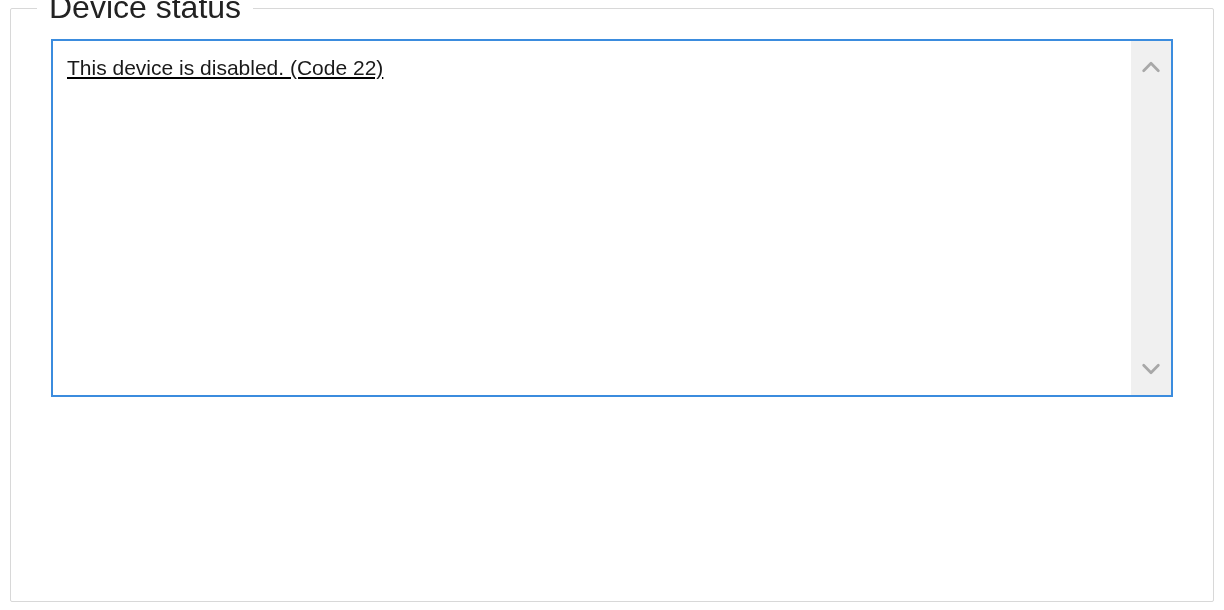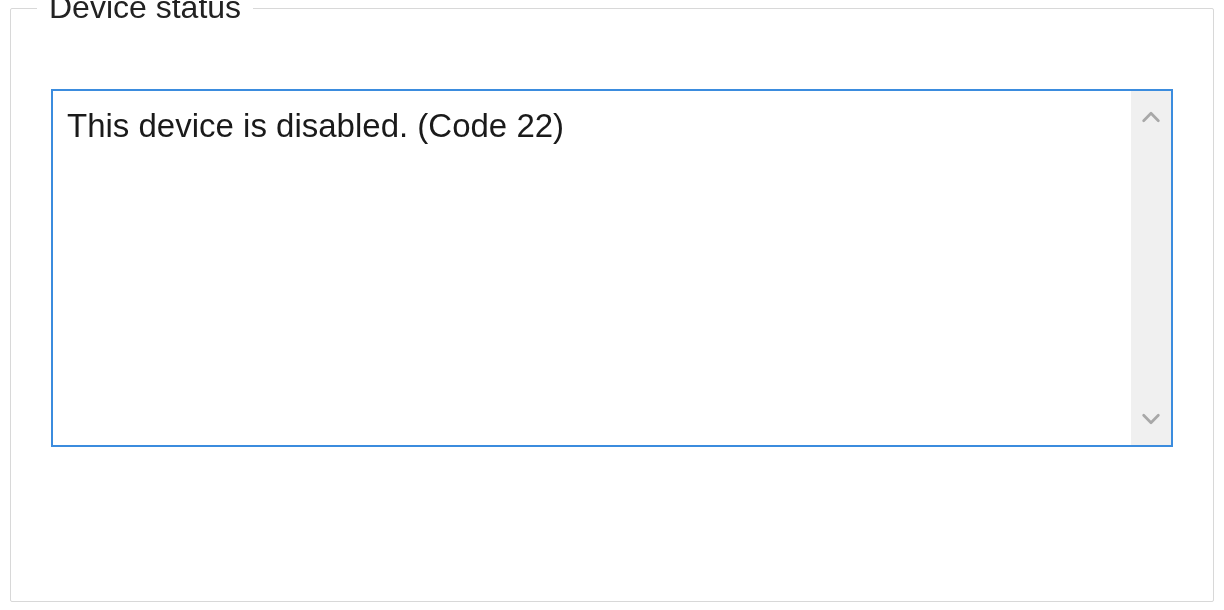--- a/index.html
+++ b/index.html
@@ -13,21 +13,22 @@
     width: 1224px;
     height: 610px;
     padding: 8px 10px;
   }
   .fieldset {
     position: relative;
     border: 1px solid #d8d8d8;
     border-radius: 2px;
     width: 100%;
     height: 100%;
-    padding: 80px 40px 40px 40px;
+    padding: 30px 40px 40px 40px;
+    text-decoration: underline;
   }
   .legend {
     position: absolute;
     top: -24px;
     left: 26px;
     background: #ffffff;
     padding: 0 12px;
     font-size: 32px;
     color: #222222;
     line-height: 1.4;
@@ -38,21 +39,21 @@
     height: 358px;
     border: 2px solid #3b8cde;
     background: #ffffff;
     display: flex;
   }
   .status-text-wrap {
     flex: 1 1 auto;
     padding: 14px 16px 16px 14px;
   }
   .status-text {
-    font-size: 33px;
+    font-size: 21px;
     color: #1a1a1a;
     line-height: 1.25;
     font-weight: 400;
     white-space: pre-wrap;
   }
   .scrollbar {
     flex: 0 0 auto;
     width: 40px;
     height: 100%;
     background: #f0f0f0;

